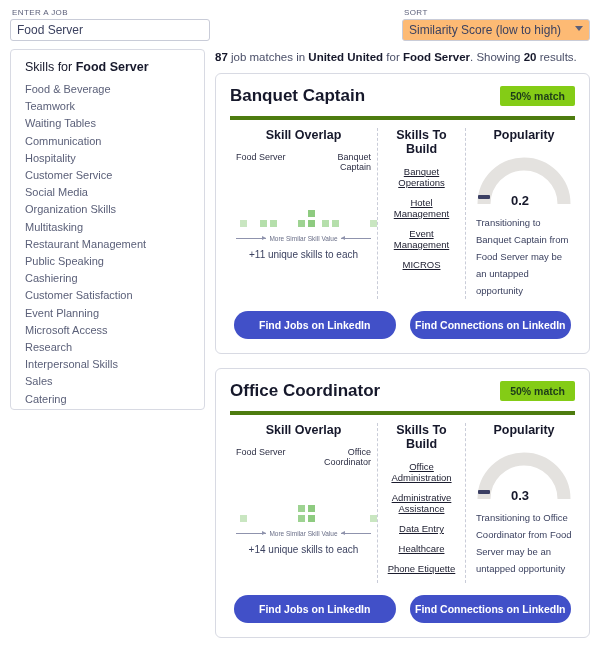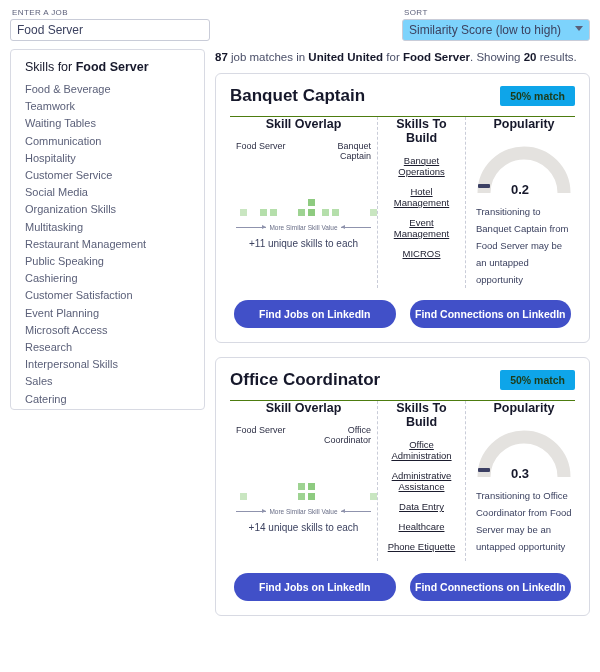--- a/index.html
+++ b/index.html
@@ -25,21 +25,21 @@
     border: 1px solid #c9ccd8; border-radius: 3px;
     background: #fff; color: #3c4260;
     font-size: 12px; font-family: "Liberation Sans", sans-serif;
     padding: 0 6px; outline: none;
   }
   .sort-group { margin-left: auto; width: 188px; }
   .select-wrap { position: relative; width: 188px; }
   .select-box {
     width: 188px; height: 22px;
     border: 1px solid #c9ccd8; border-radius: 3px;
-    background: #7dd3fc; color: #3c4260;
+    background: #fdba74; color: #3c4260;
     font-size: 12px; padding: 0 20px 0 6px;
     display: flex; align-items: center; white-space: nowrap; overflow: hidden;
   }
   .chev {
     position: absolute; right: 7px; top: 7px;
     width: 0; height: 0;
     border-left: 4px solid transparent;
     border-right: 4px solid transparent;
     border-top: 5px solid #5b5f79;
   }
@@ -71,26 +71,27 @@
   .matchline b { color: #16182b; }
 
   .card {
     border: 1px solid #d8dae3; border-radius: 6px;
     background: #fff; padding: 12px 14px 14px 14px;
     margin-bottom: 14px;
   }
   .card-head { display: flex; align-items: center; margin-bottom: 10px; }
   .card-title { font-size: 17px; font-weight: bold; color: #16182b; }
   .match-badge {
-    margin-left: auto; background: #0ea5e9; color: #1d3c19;
+    margin-left: auto; background: #84cc16; color: #1d3c19;
     font-size: 10.5px; font-weight: bold;
     padding: 4px 10px; border-radius: 2px;
   }
   .card-body {
-    display: flex; border-top: 1px solid #4d7c0f;
+    display: flex; border-top: 4px solid #4d7c0f;
+    padding-top: 8px;
   }
   .col { padding: 0 6px; }
   .col-overlap { width: 148px; flex: none; border-right: 1px dashed #c9ccd8; }
   .col-skills { width: 88px; flex: none; border-right: 1px dashed #c9ccd8; text-align: center; }
   .col-pop { flex: 1; padding-left: 10px; }
   .col-head {
     font-size: 12.5px; font-weight: bold; color: #16182b;
     text-align: center; margin-bottom: 10px; line-height: 14px;
   }
 

